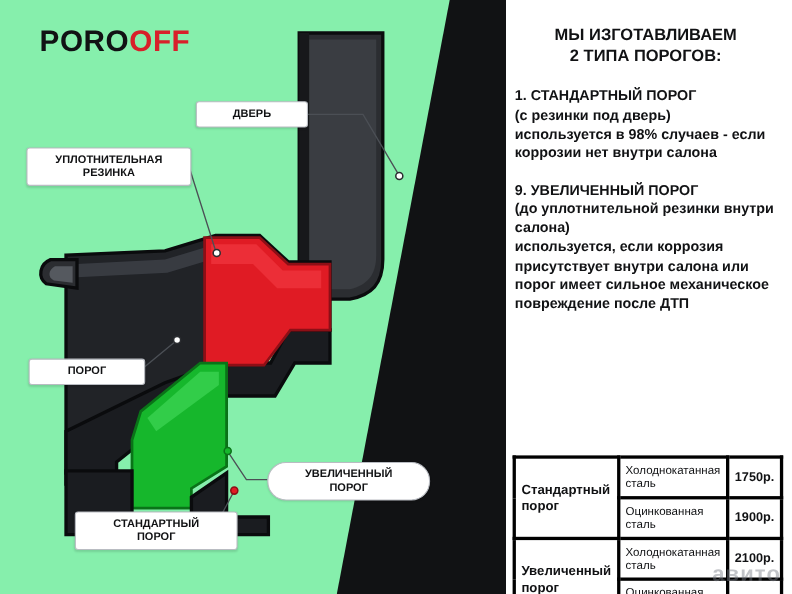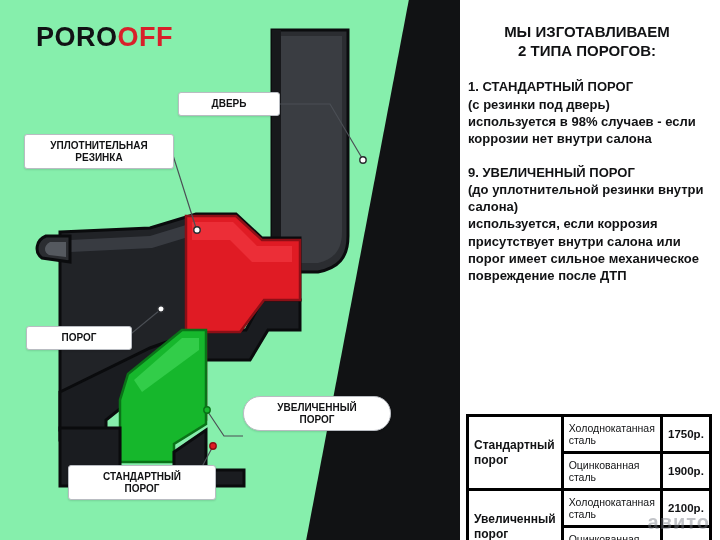--- a/index.html
+++ b/index.html
@@ -62,21 +62,21 @@
     color: #111214;
     line-height: 1.15;
     text-align: center;
     z-index: 5;
     box-shadow: 0 1px 2px rgba(0,0,0,0.12);
   }
   #cl-door     { left: 178px; top: 92px;  width: 58px; }
   #cl-seal     { left: 24px;  top: 134px; width: 106px; }
   #cl-body     { left: 26px;  top: 461px -  0px; }
   #cl-body     { left: 26px;  top: 463px; width: 62px; top: 326px;}
-  #cl-extended { left: 243px; top: 396px; width: 104px; border-radius: 17px; }
+  #cl-extended { left: 243px; top: 420px; width: 104px; border-radius: 17px; }
   #cl-standard { left: 68px;  top: 465px; width: 104px; }
 
   
   #right-panel {
     position: absolute;
     left: 460px; top: 0;
     width: 260px; height: 540px;
     background: #ffffff;
     padding: 0;
   }

